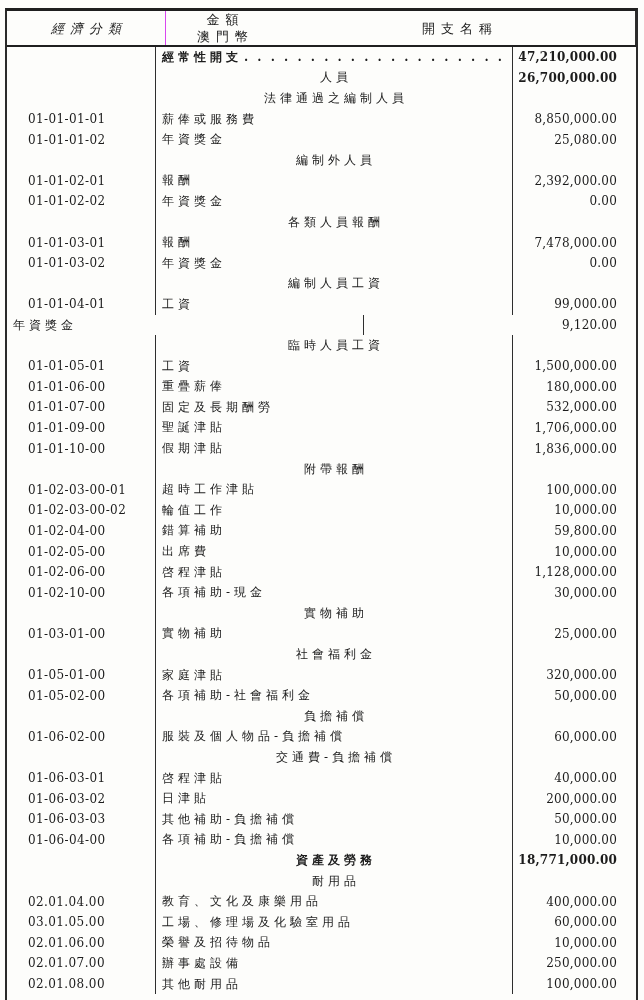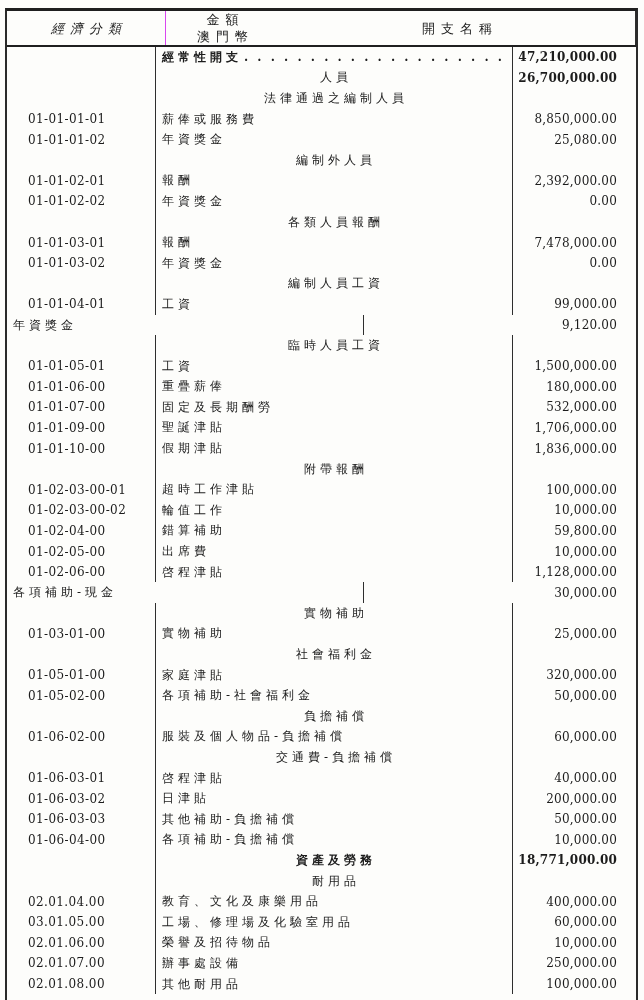--- a/index.html
+++ b/index.html
@@ -231,20 +231,21 @@
           <div class="cc3">10,000.00</div>
         </div>
         <div class="row item">
           <div class="cc1">01-02-06-00</div>
           <div class="cc2">
             <span>啓程津貼</span>
           </div>
           <div class="cc3">1,128,000.00</div>
         </div>
         <div class="row item">
+          <div class="cc1">01-02-10-00</div>
           <div class="cc2">
             <span>各項補助-現金</span>
           </div>
           <div class="cc3">30,000.00</div>
         </div>
         <div class="row section">
           <div class="cc1"></div>
           <div class="cc2">
             <span>實物補助</span>
           </div>

